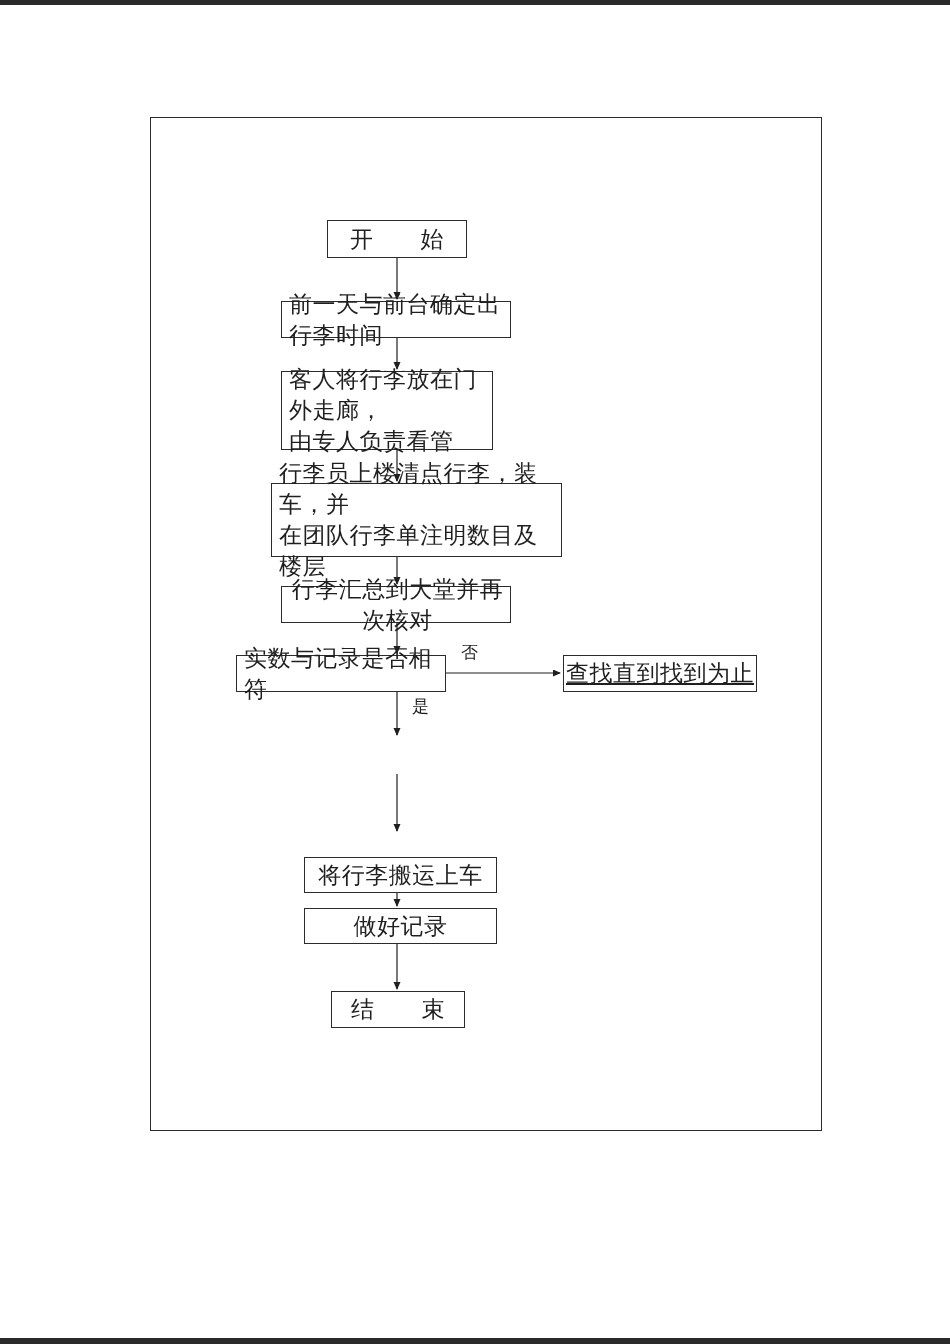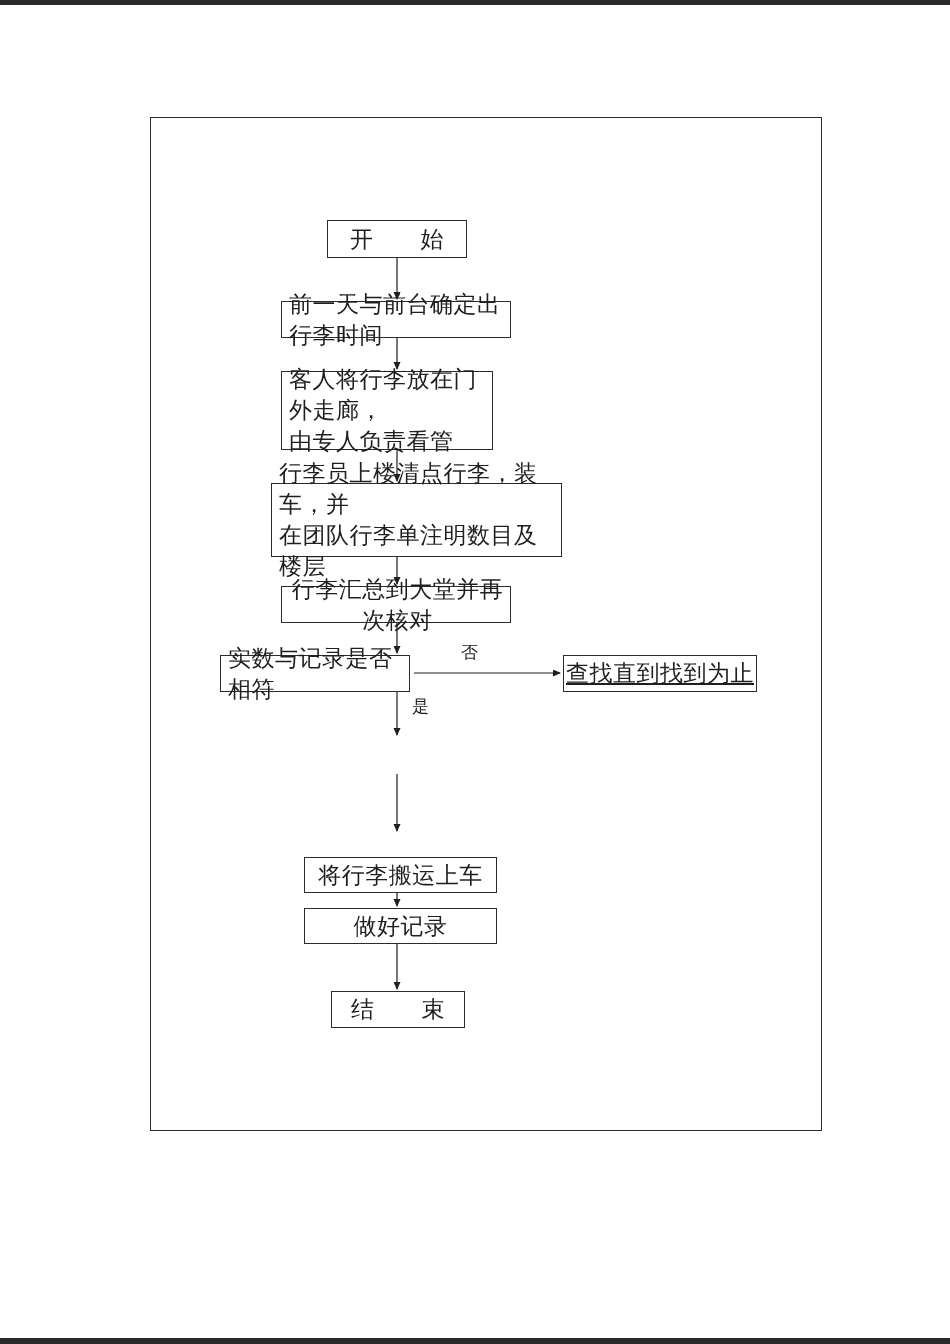--- a/index.html
+++ b/index.html
@@ -43,21 +43,21 @@
     letter-spacing:0.5px;
   }
   .node.center{justify-content:center;text-align:center;}
   .node.left{justify-content:flex-start;padding-left:7px;padding-right:4px;}
 
   .n-start   {left:327px;top:220px;width:140px;height:38px;}
   .n-confirm {left:281px;top:301px;width:230px;height:37px;}
   .n-guest   {left:281px;top:371px;width:212px;height:79px;}
   .n-bellman {left:271px;top:483px;width:291px;height:74px;}
   .n-gather  {left:281px;top:586px;width:230px;height:37px;text-align:center;}
-  .n-decision{left:220px;top:655px;width:190px;height:37px;}
+  .n-decision{left:236px;top:655px;width:210px;height:37px;}
   .n-search  {left:563px;top:655px;width:194px;height:37px;text-decoration:underline;}
   .n-handover{left:281px;top:737px;width:230px;height:37px;}
   .n-load    {left:304px;top:833px;width:193px;height:36px;margin-top:24px;}
   .n-record  {left:304px;top:908px;width:193px;height:36px;}
   .n-end     {left:331px;top:991px;width:134px;height:37px;}
 
   .branch-label{
     position:absolute;
     font-size:17px;
     line-height:18px;

